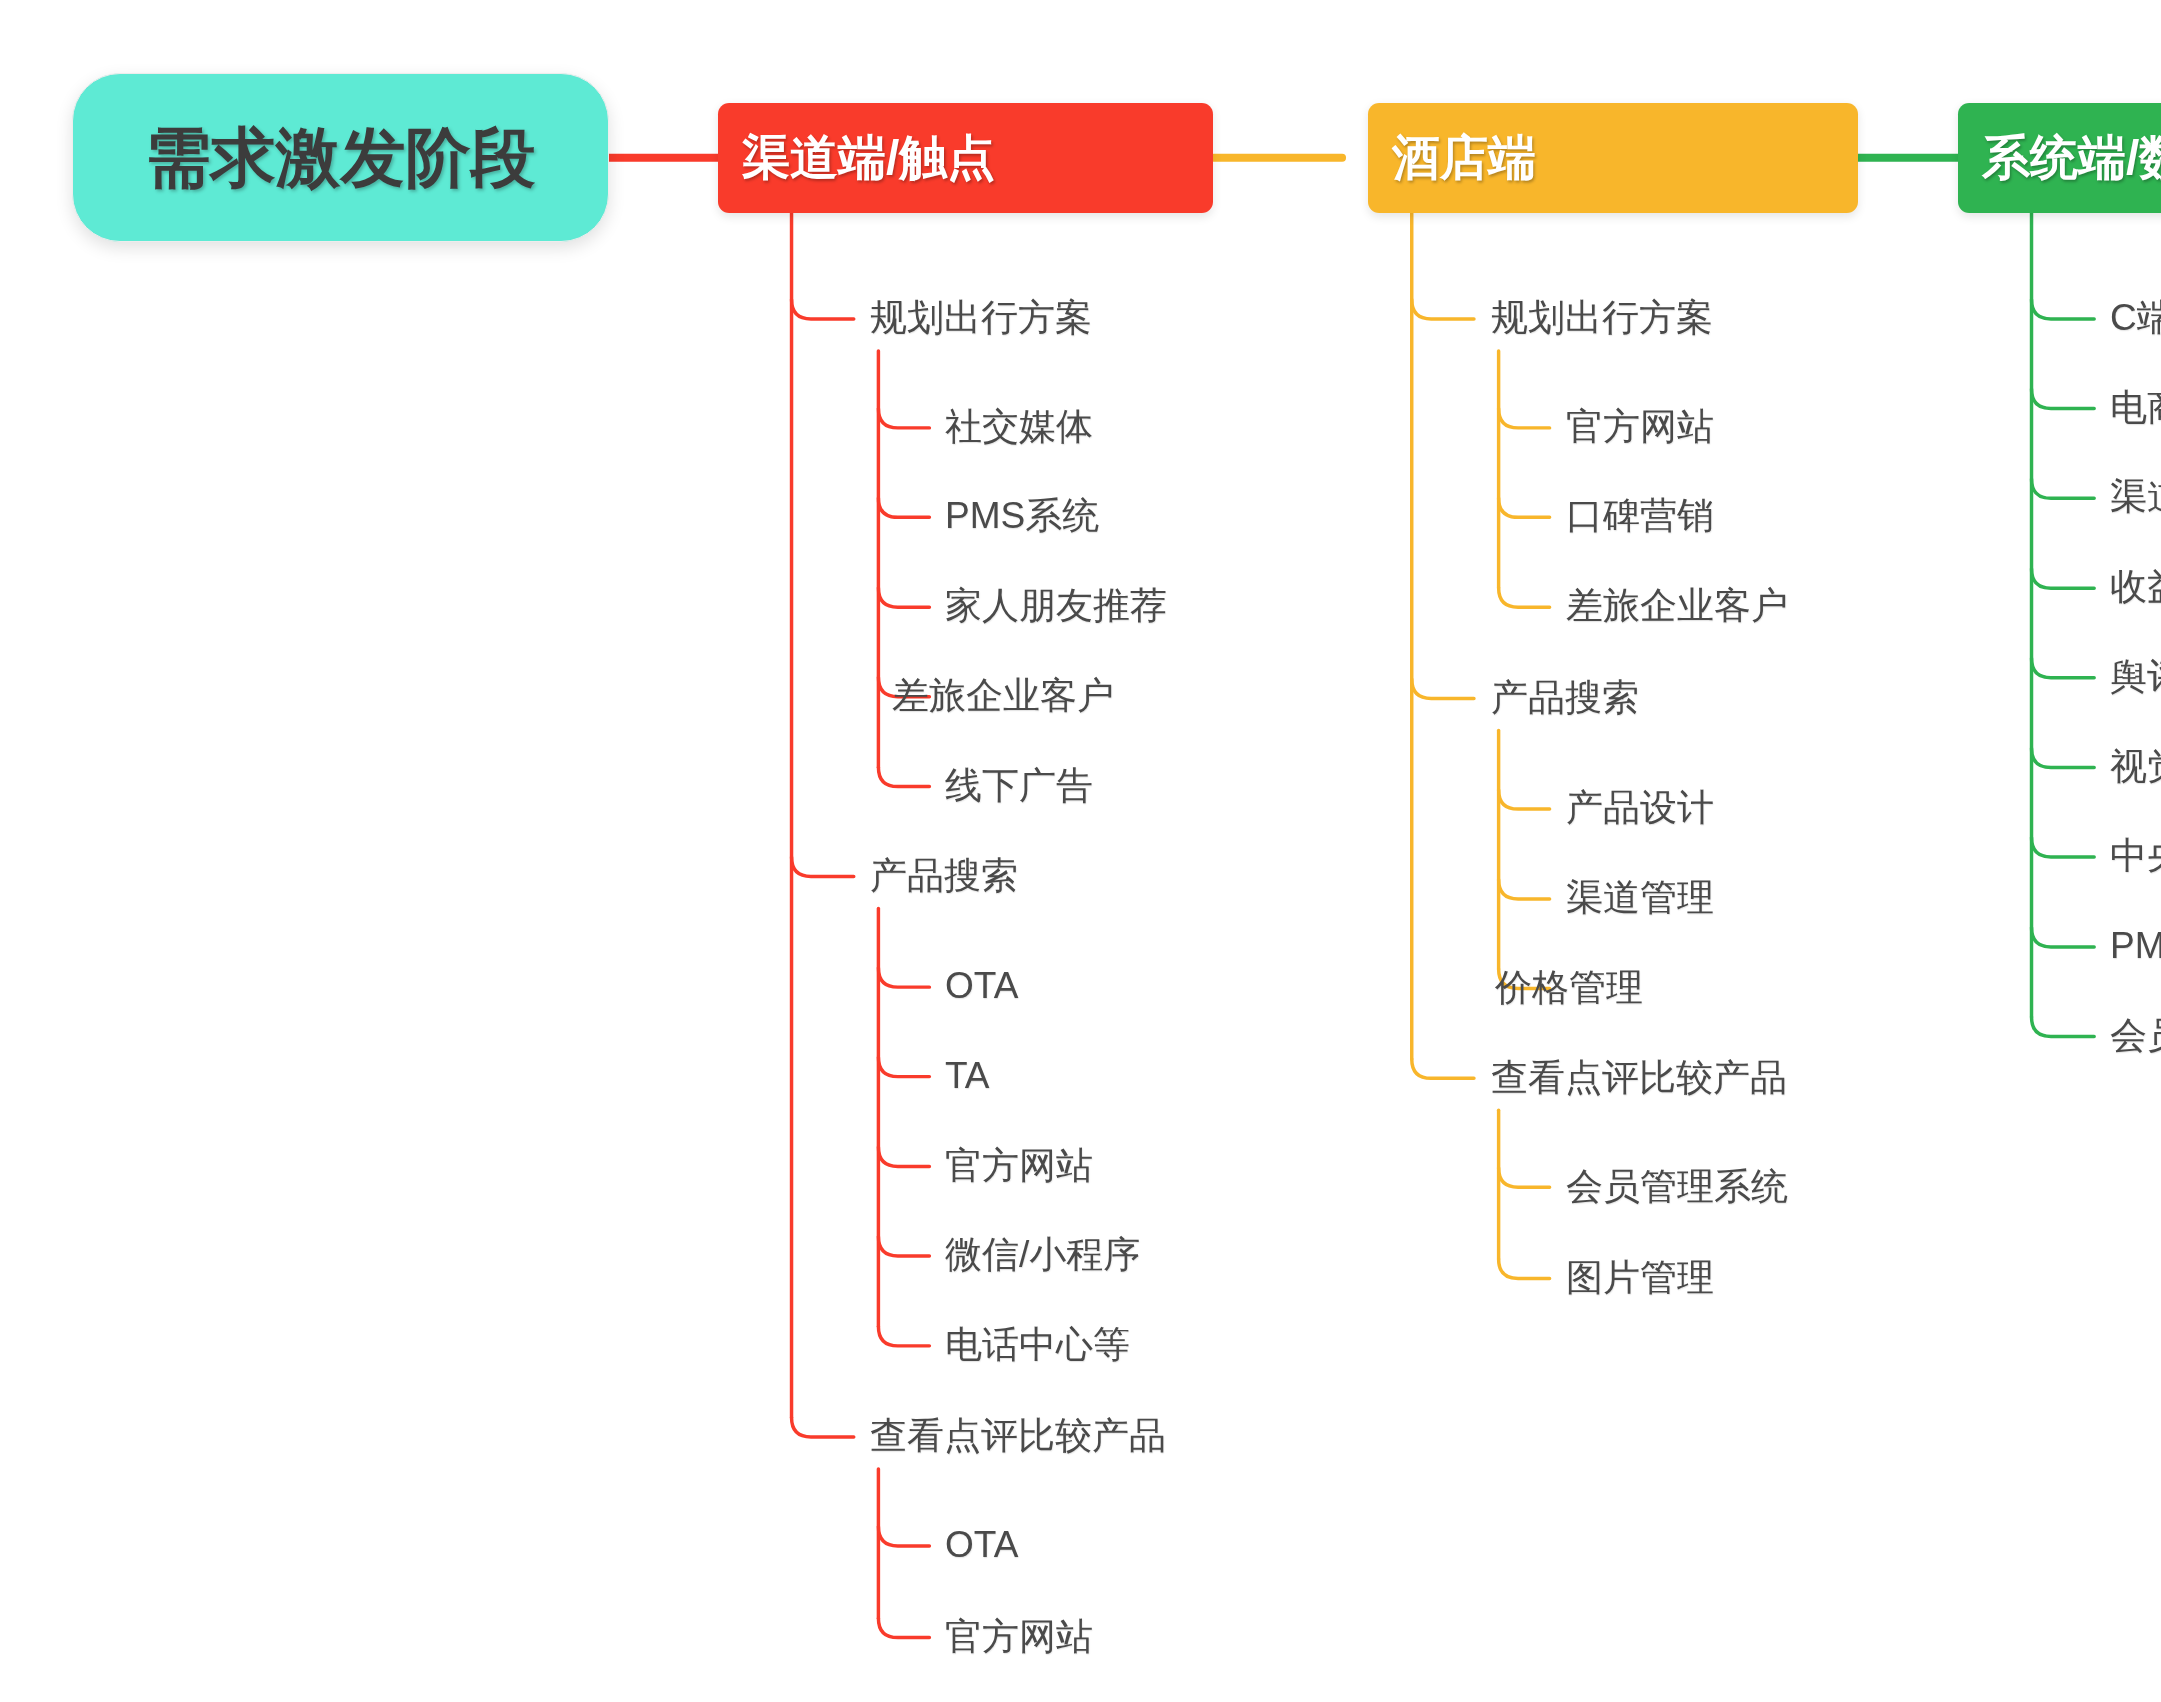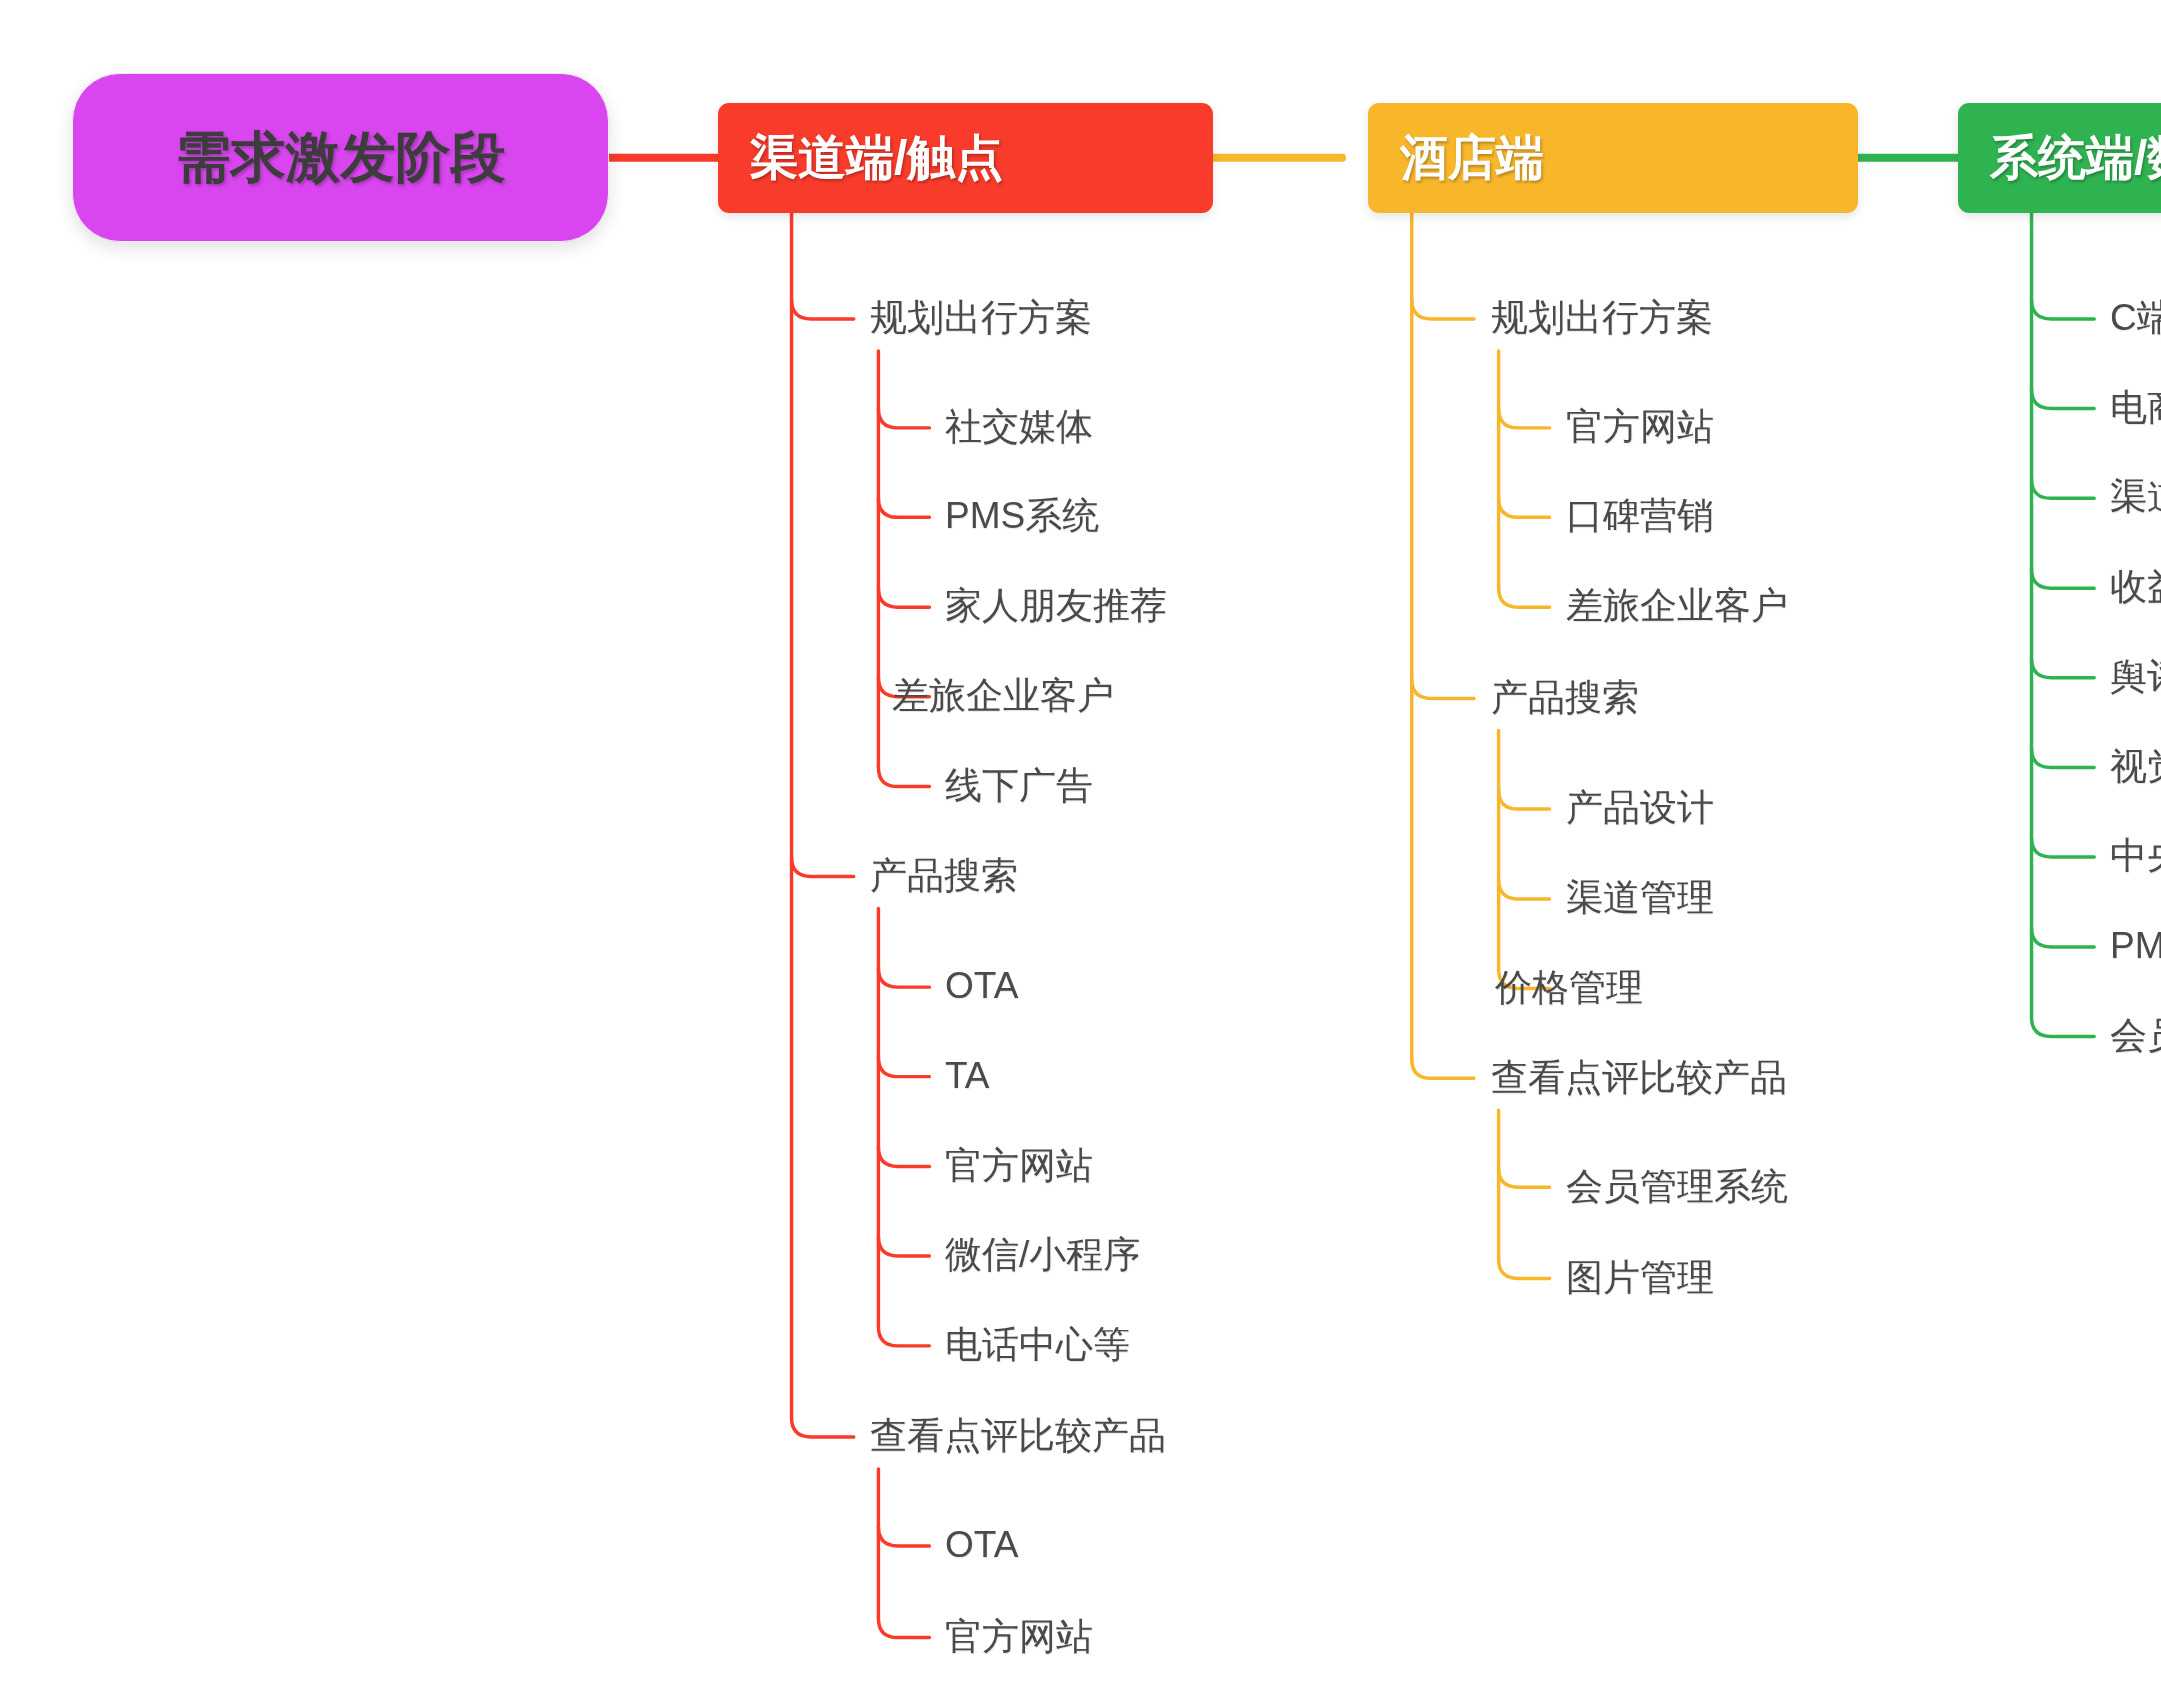--- a/index.html
+++ b/index.html
@@ -18,30 +18,30 @@
   #wires{position:absolute;left:0;top:0;width:2476px;height:1702px;}
   #wires path{fill:none;stroke-linecap:round;stroke-linejoin:round;}
   .thick{stroke-width:18px;}
   .thin{stroke-width:8px;}
   .g0 path{stroke:var(--c0);}
   .g1 path{stroke:var(--c1);}
   .g2 path{stroke:var(--c2);}
 
   .root-node{
     position:absolute;left:72px;top:73px;width:537px;height:169px;
-    background:#d946ef;border:1.3px solid #ededed;border-radius:48px;
+    background:#5eead4;border:1.3px solid #ededed;border-radius:48px;
     box-shadow:0 6px 17.3px rgba(0,0,0,0.12);
     display:flex;align-items:center;justify-content:center;
-    font-size:55px;font-weight:bold;color:var(--root-ink);
+    font-size:65px;font-weight:bold;color:var(--root-ink);
     text-shadow:1.7px 2.2px 3.5px rgba(0,0,0,0.25);
     white-space:nowrap;z-index:2;
   }
   .branch-header{
     position:absolute;top:103px;height:110px;border-radius:11.2px;
-    display:flex;align-items:center;padding-left:32px;
+    display:flex;align-items:center;padding-left:24px;
     font-size:48px;font-weight:bold;color:#ffffff;
     text-shadow:1.3px 2.2px 3px rgba(0,0,0,0.28);
     box-shadow:0 3.5px 9.5px rgba(0,0,0,0.10);
     white-space:nowrap;z-index:2;
   }
   .bh0{left:718px;width:495px;background:var(--c0);}
   .bh1{left:1340px;width:490px;background:var(--c1);margin-left:28px;}
   .bh2{left:1958px;width:491px;background:var(--c2);}
 
   .topic{

